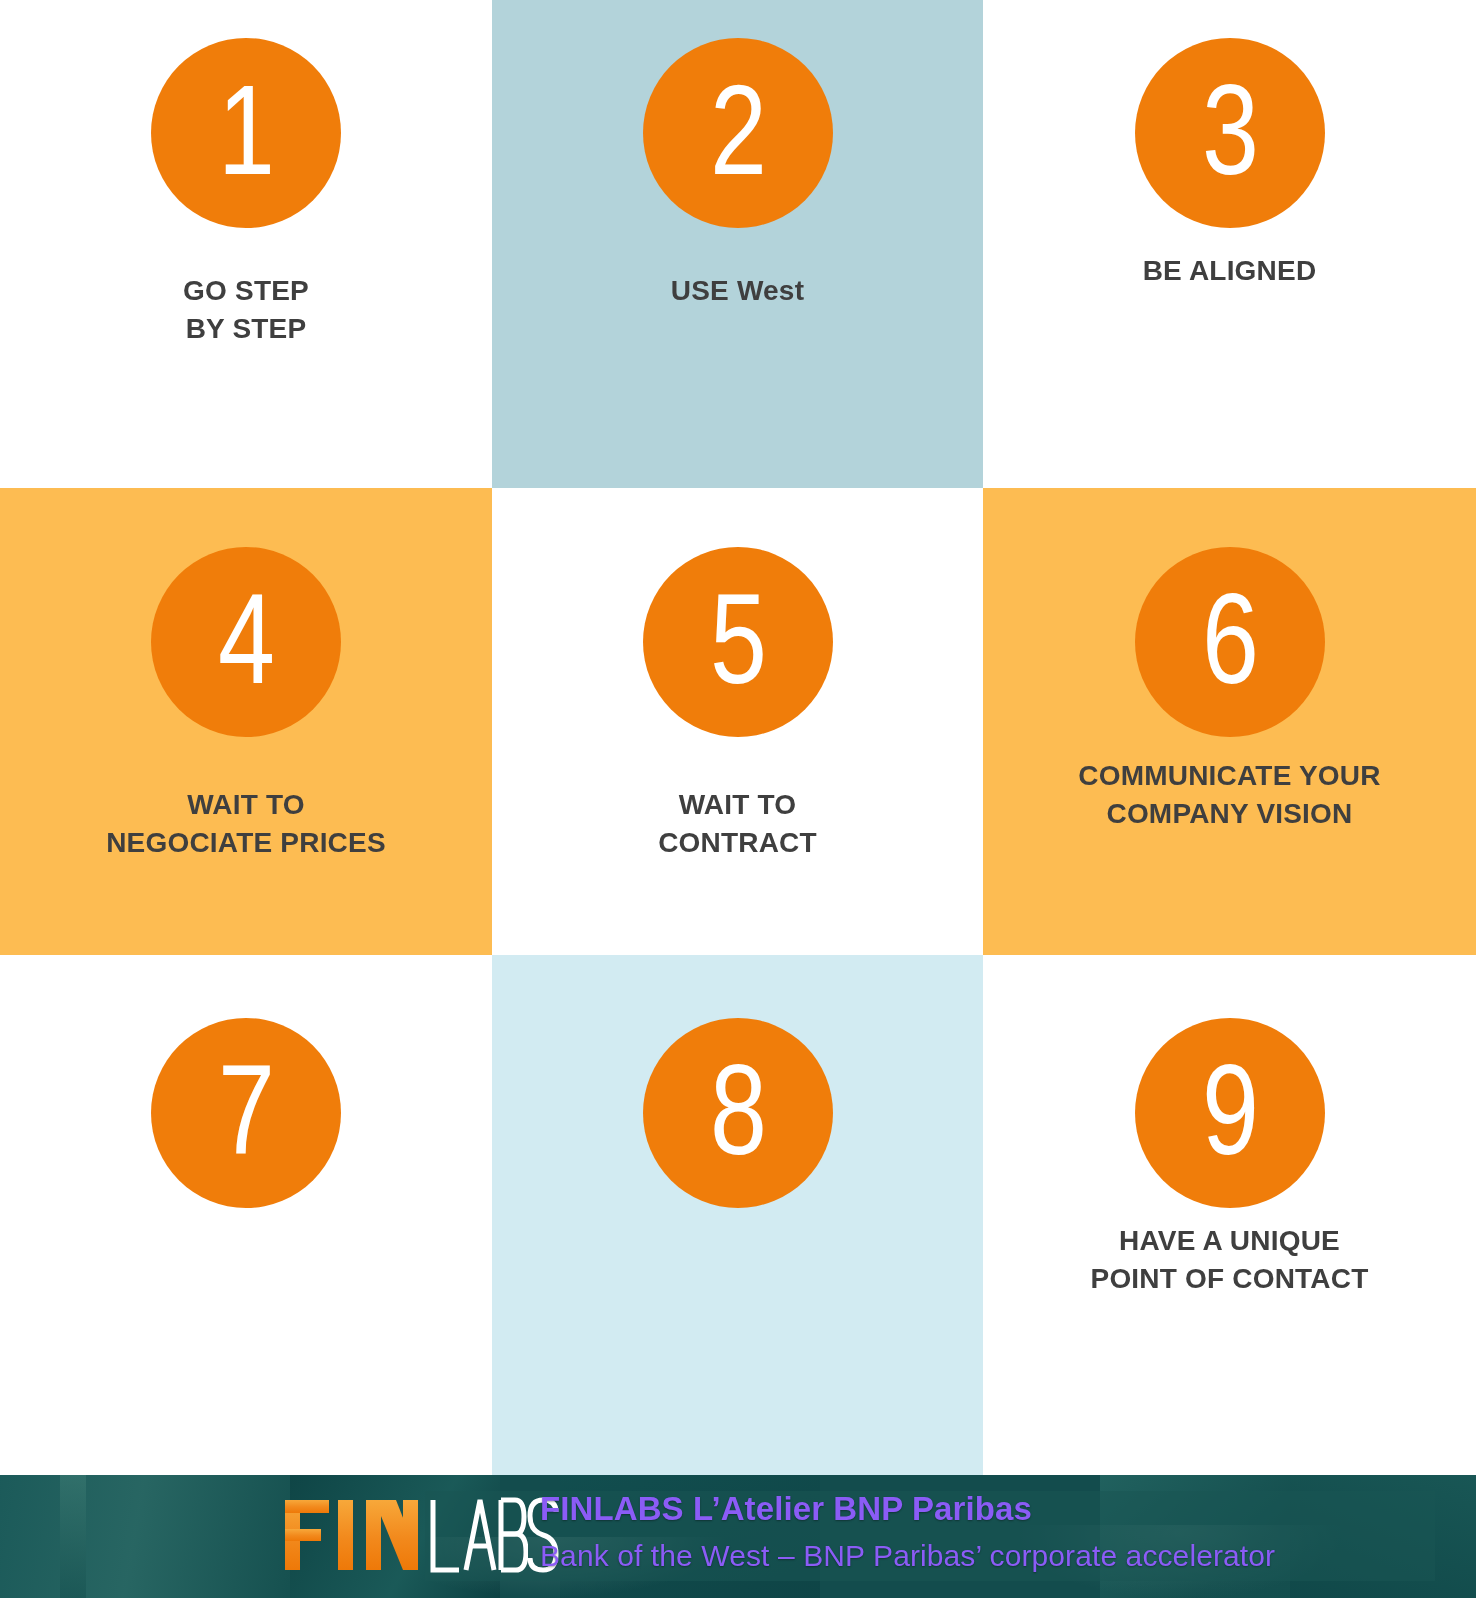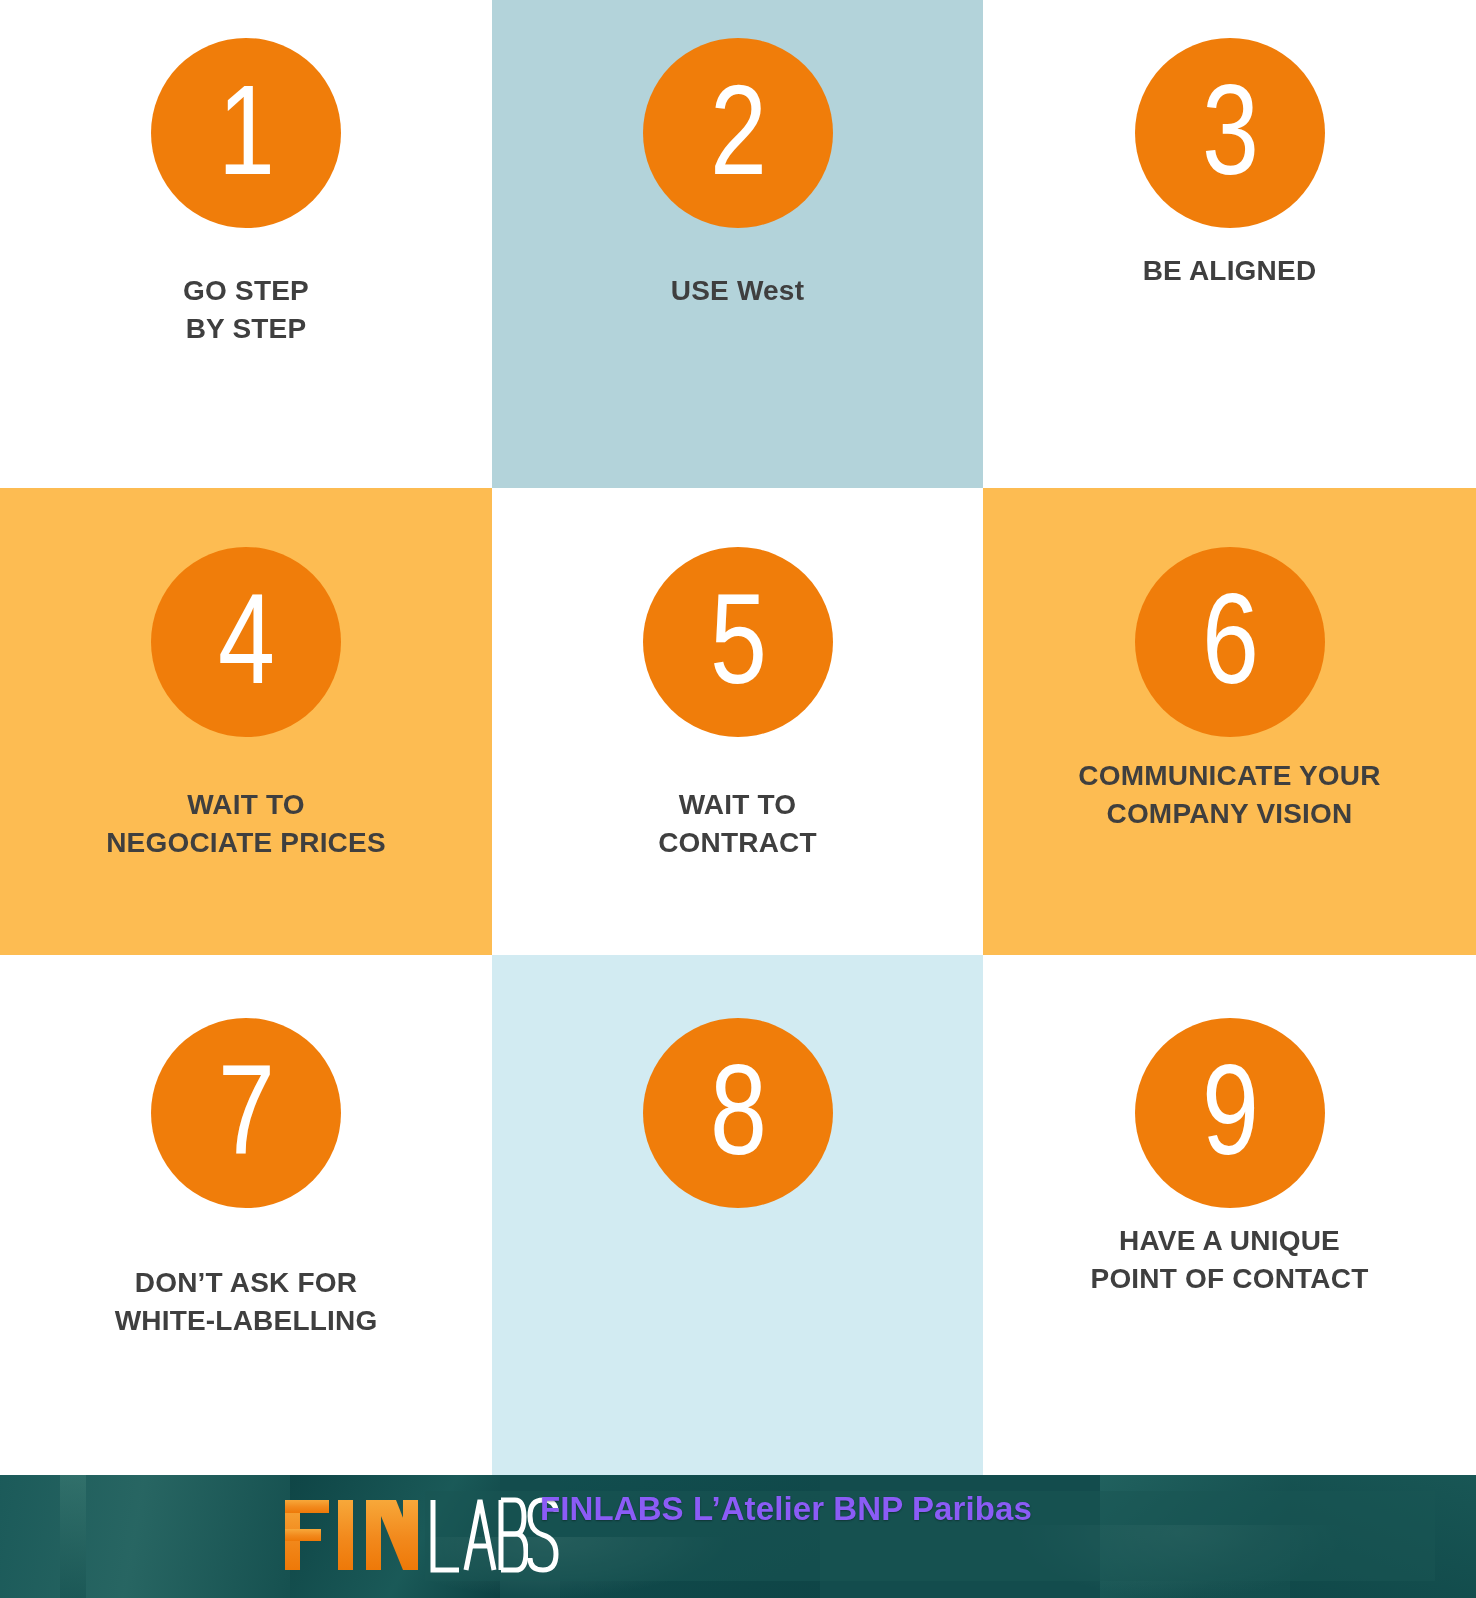--- a/index.html
+++ b/index.html
@@ -171,22 +171,20 @@
         <span class="num">6</span>
       </div>
       <div class="caption">COMMUNICATE YOUR
 COMPANY VISION</div>
     </div>
 
     <div class="cell c7 bg-white">
       <div class="circle">
         <span class="num">7</span>
       </div>
-      <div class="caption">DON’T ASK FOR
-WHITE-LABELLING</div>
     </div>
 
     <div class="cell c8 bg-paleblue">
       <div class="circle">
         <span class="num">8</span>
       </div>
     </div>
 
     <div class="cell c9 bg-white">
       <div class="circle">
@@ -247,15 +245,16 @@
 
       <path d="M243,18 Q243,4 256,4" fill="none" stroke="#ffffff" stroke-width="5" style="display:none"></path>
     </svg>
     <svg width="34" height="78" viewBox="0 0 34 78" style="margin-left:-2px">
       <path d="M30,16 Q30,4 17,4 Q4,4 4,20 Q4,35 17,39 Q30,43 30,58 Q30,74 17,74 Q4,74 4,62" fill="none" stroke="#ffffff" stroke-width="5"></path>
     </svg>
   </div>
 
   <div id="footer-text">
     <div id="footer-title">FINLABS L’Atelier BNP Paribas</div>
+    <div id="footer-sub">Bank of the West – BNP Paribas’ corporate accelerator</div>
   </div>
 
 </div>
 
 </body></html>

